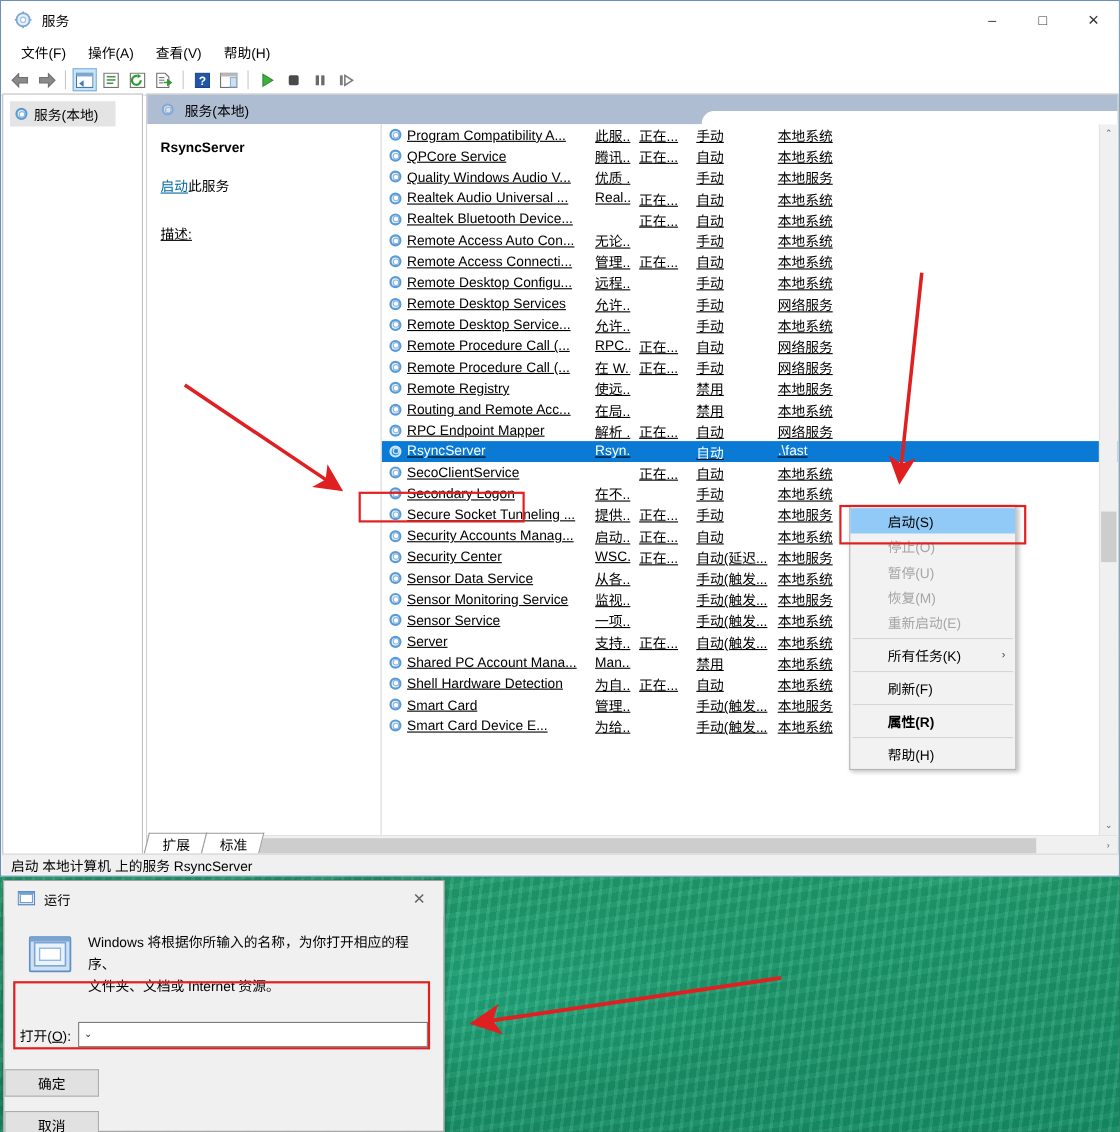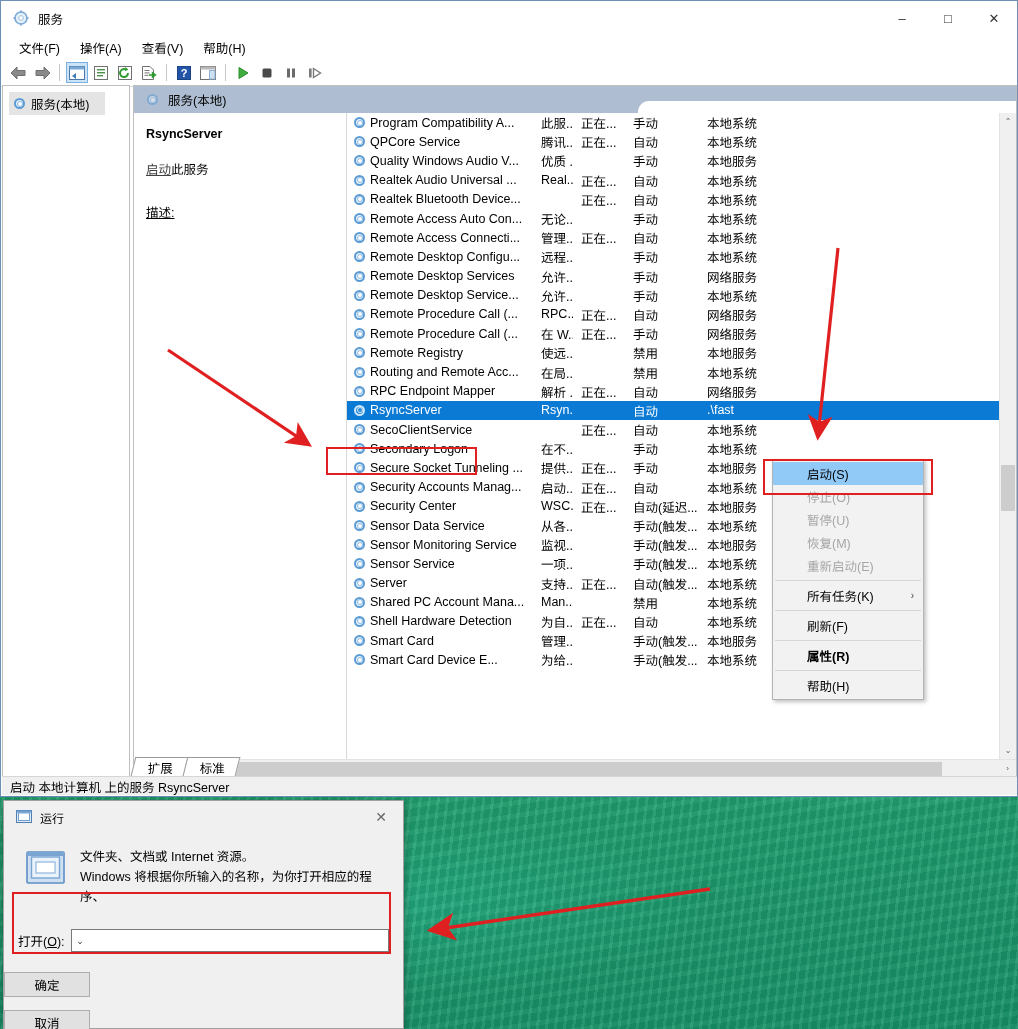--- a/index.html
+++ b/index.html
@@ -57,32 +57,32 @@
   .pane-header{height:27px;background:#aebdd1;display:flex;align-items:center;
                padding-left:12px;gap:9px;position:relative;font-size:12.5px;}
   .pane-header:after{content:"";position:absolute;right:0;bottom:-1px;width:378px;height:13px;
                      background:#fff;border-top-left-radius:11px;}
 
   .pane-content{flex:1;display:flex;position:relative;background:#fff;}
   .detailpane{width:213px;padding:14px 12px 0 12px;box-sizing:border-box;background:#fff;
               border-right:1px solid #d9d9d9;}
   .svc-name{font-weight:bold;font-size:12.5px;margin-bottom:18px;}
   .svc-link{font-size:12.5px;margin-bottom:24px;}
-  .svc-link a{color:#404040;text-decoration:underline;text-align:right;}
+  .svc-link a{color:#0369a1;text-decoration:underline;text-align:right;}
   .desc-label{font-size:12.5px;text-decoration:underline;}
   .desc-text{font-size:12.5px;line-height:17px;margin-top:1px;}
 
   
   .listwrap{flex:1;position:relative;overflow:hidden;}
   .colhead{height:24px;display:flex;border-bottom:1px solid #e1e1e1;background:#fff;
            font-size:12.5px;position:relative;}
   .ch{display:flex;align-items:center;padding-left:8px;box-sizing:border-box;
       border-right:1px solid #e1e1e1;position:relative;}
   .ch .sortmark{position:absolute;left:50%;top:1px;font-size:9px;color:#555;}
-  .rows{position:relative;}
+  .rows{position:relative;text-decoration:underline;}
   .row{height:19.2px;display:flex;align-items:center;font-size:12.5px;white-space:nowrap;}
   .row.sel{background:#0a7ad4;color:#fff;}
   .cell{box-sizing:border-box;padding-left:8px;overflow:hidden;}
   .c-name{width:186px;display:flex;align-items:center;gap:4px;padding-left:6px;}
   .c-desc{width:40px;}
   .c-state{width:52px;}
   .c-start{width:74px;}
   .c-logon{width:120px;}
 
   
@@ -699,22 +699,22 @@
   <div class="rd-body">
     <span class="rd-bigicon">
       <svg width="40" height="34" viewBox="0 0 40 34">
         <rect x="1" y="1" width="37" height="31" rx="1" fill="#cfe0f2" stroke="#5d8ec4" stroke-width="1.6"></rect>
         <rect x="5.5" y="6" width="28" height="21" fill="#eaf3fc" stroke="#7aa5d3" stroke-width="1.4"></rect>
         <rect x="10" y="11" width="19" height="11" fill="#ffffff" stroke="#8fb6de" stroke-width="1.2"></rect>
         <rect x="1" y="1" width="37" height="4" fill="#7aa5d3"></rect>
       </svg>
     </span>
     <div class="rd-text">
+      <div>Windows 将根据你所输入的名称，为你打开相应的程序、</div>
       <div>文件夹、文档或 Internet 资源。</div>
-      <div>Windows 将根据你所输入的名称，为你打开相应的程序、</div>
     </div>
   </div>
 
   <div class="rd-row">
     <span class="rd-label"><span>打开(</span><u>O</u><span>):</span></span>
     <div class="rd-combo">
       <span class="rd-caret">⌄</span>
     </div>
   </div>
 

